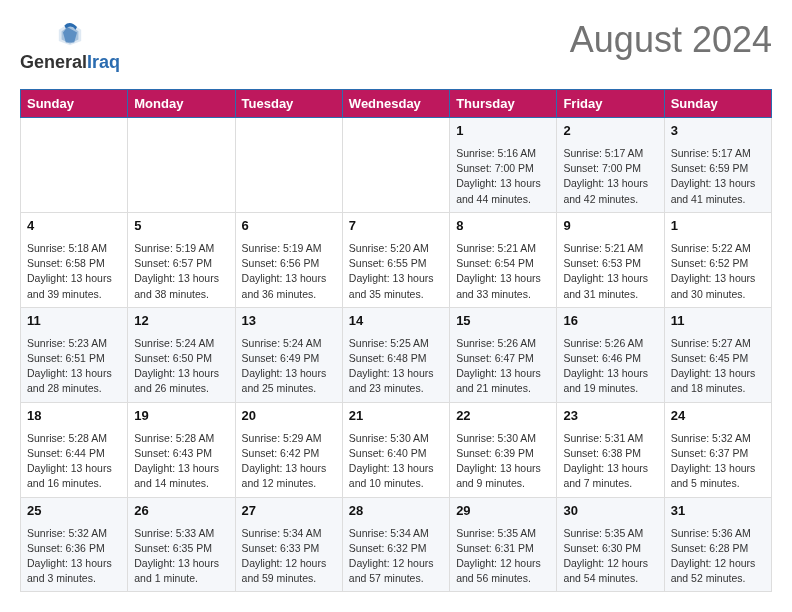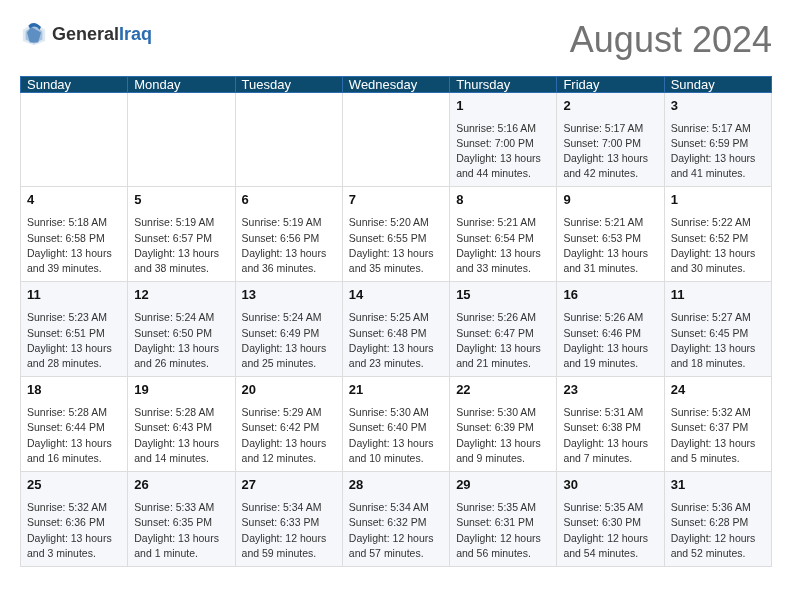--- a/index.html
+++ b/index.html
@@ -13,20 +13,21 @@
     .header {
       display: flex;
       justify-content: space-between;
       align-items: flex-start;
       margin-bottom: 16px;
     }
     .logo {
       display: flex;
       align-items: center;
       gap: 4px;
+      flex-direction: column;
     }
     .logo-icon {
       width: 28px;
       height: 28px;
     }
     .title-block {
       text-align: right;
     }
     .title-block h1 {
       font-size: 36px;
@@ -38,26 +39,26 @@
       font-size: 16px;
       font-weight: normal;
       color: #444;
     }
     table {
       width: 100%;
       border-collapse: collapse;
       table-layout: fixed;
     }
     thead tr th {
-      background-color: #0c4a6e;
+      background-color: #be185d;
       color: #fff;
       text-align: left;
-      padding: 0 6px;
+      padding: 6px 6px;
       font-size: 13px;
-      font-weight: normal;
+      font-weight: bold;
       border: 1px solid #2b6cb0;
     }
     tbody tr td {
       vertical-align: top;
       padding: 5px 6px;
       font-size: 11px;
       color: #333;
       border: 1px solid #ddd;
       background: #fff;
       height: 80px;

